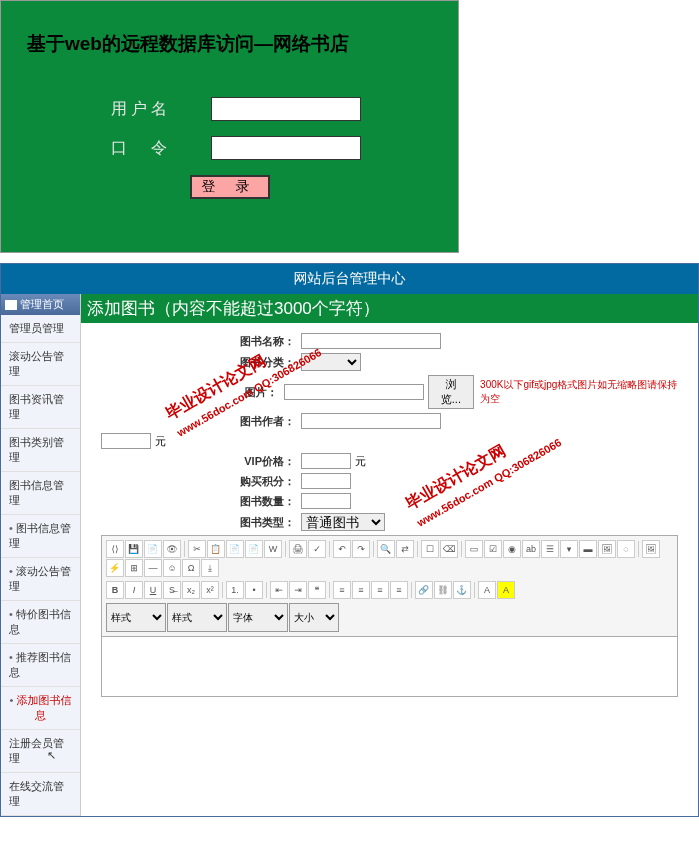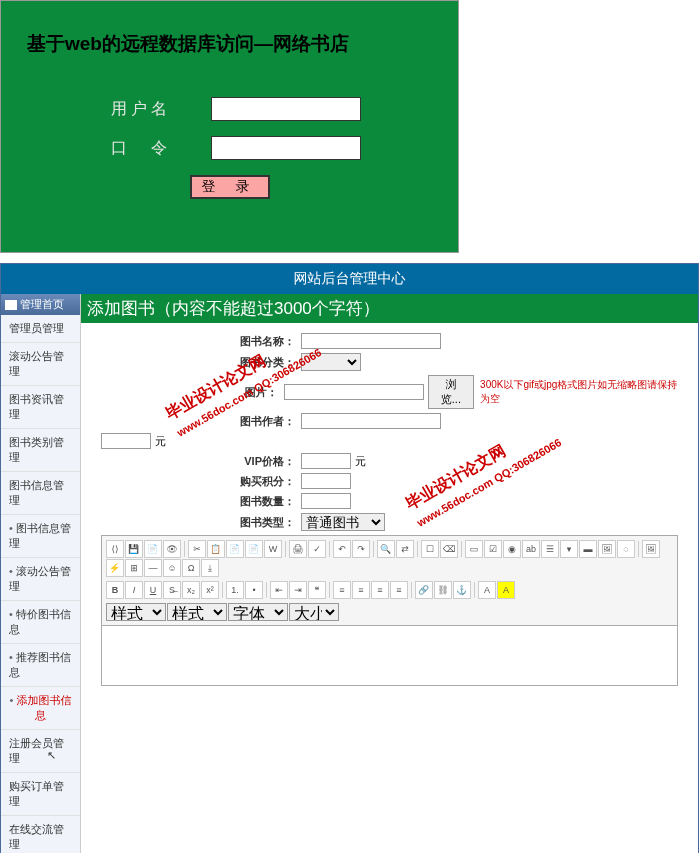--- a/index.html
+++ b/index.html
@@ -38,21 +38,21 @@
     .form-select { width: 60px; height: 18px; border: 1px solid #999; }
     .form-btn-small { padding: 1px 8px; border: 1px solid #999; background: #eee; font-size: 11px; cursor: pointer; margin-left: 4px; }
     .form-hint { color: #c00; font-size: 10px; margin-left: 6px; }
     .form-unit { margin-left: 4px; font-size: 11px; }
     
     
     .editor-toolbar { border: 1px solid #aaa; background: #f5f5f5; padding: 2px; }
     .toolbar-row { display: flex; flex-wrap: wrap; gap: 1px; padding: 2px; align-items: center; }
     .tb-btn { width: 18px; height: 18px; border: 1px solid #ccc; background: #fff; display: inline-flex; align-items: center; justify-content: center; font-size: 9px; cursor: pointer; color: #555; }
     .tb-sep { width: 1px; height: 16px; background: #ccc; margin: 0 2px; }
-    .tb-select { height: 18px; font-size: 16px; border: 1px solid #999; }
+    .tb-select { height: 29px; font-size: 10px; border: 1px solid #999; }
     .editor-body { border: 1px solid #aaa; border-top: none; height: 60px; background: #fff; }
     
     
     .watermark { position: absolute; color: #c00; font-size: 16px; font-weight: bold; transform: rotate(-30deg); pointer-events: none; white-space: nowrap; }
   </style>
 </head>
 <body>
 
 <div class="login-panel">
   <div class="login-title">基于web的远程数据库访问—网络书店</div>
@@ -84,21 +84,20 @@
           <div class="sidebar-item">滚动公告管理</div>
           <div class="sidebar-item">图书资讯管理</div>
           <div class="sidebar-item">图书类别管理</div>
           <div class="sidebar-item">图书信息管理</div>
           <div class="sidebar-item bullet">图书信息管理</div>
           <div class="sidebar-item bullet">滚动公告管理</div>
           <div class="sidebar-item bullet">特价图书信息</div>
           <div class="sidebar-item bullet">推荐图书信息</div>
           <div class="sidebar-item bullet active">添加图书信息</div>
           <div class="sidebar-item" style="position: relative;">注册会员管理<span class="cursor-hand">↖</span></div>
-          <div class="sidebar-item">购买订单管理</div>
           <div class="sidebar-item">在线交流管理</div>
         </div>
     </div>
     <div class="main-content">
       <div class="green-bar">添加图书（内容不能超过3000个字符）</div>
       <div class="form-area">
         <div class="watermark" style="top:40px; left:80px;">
           <span>毕业设计论文网</span><br>
           <span style="font-size:11px;">www.56doc.com   QQ:306826066</span>
         </div>

